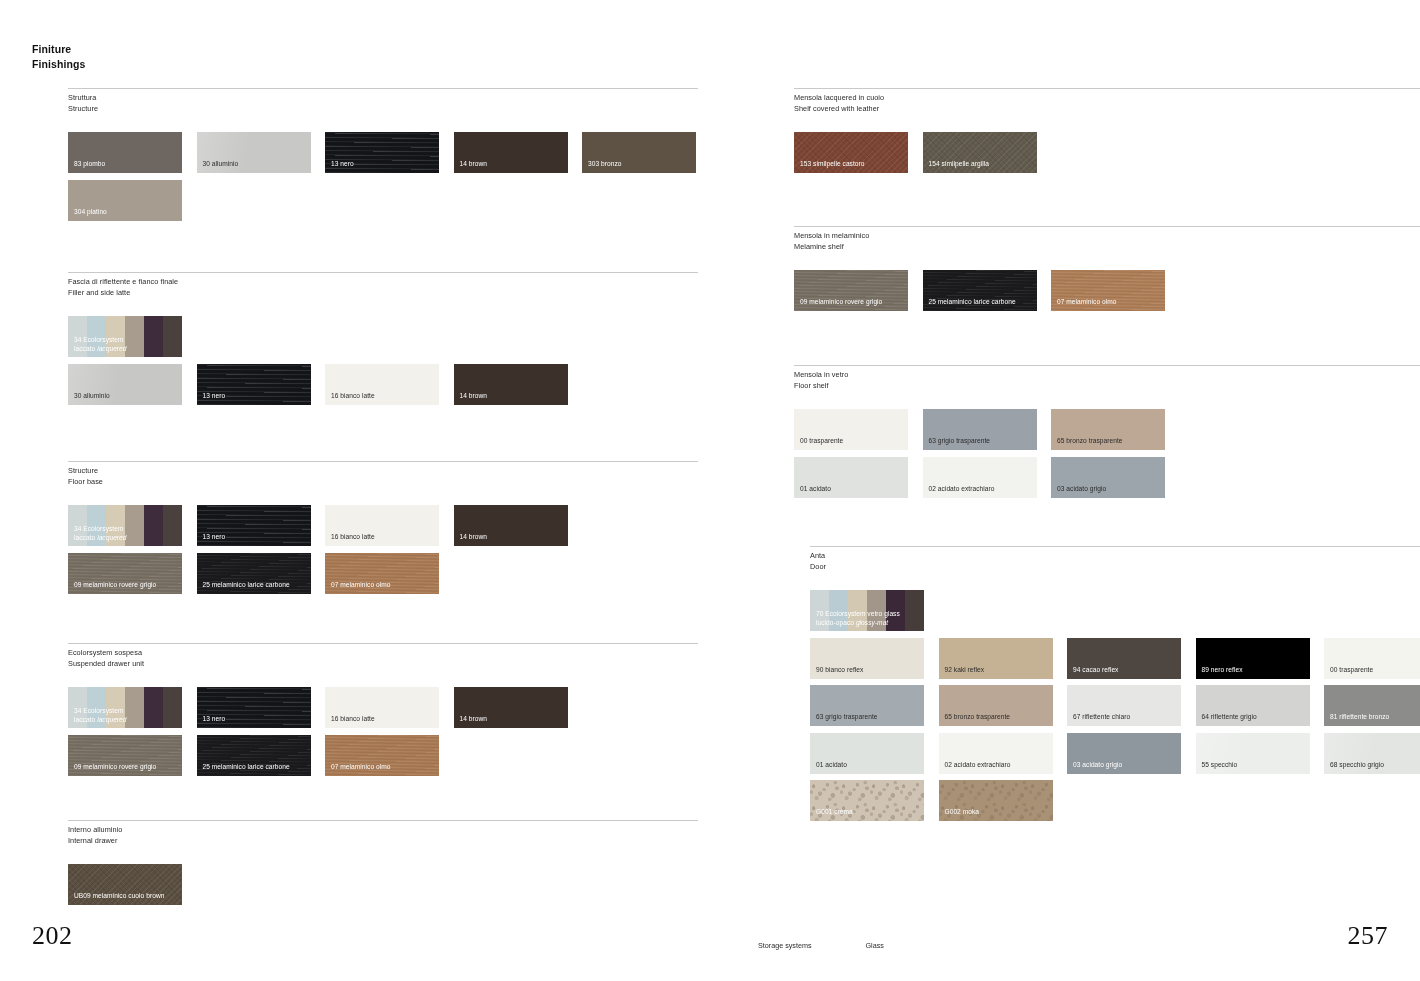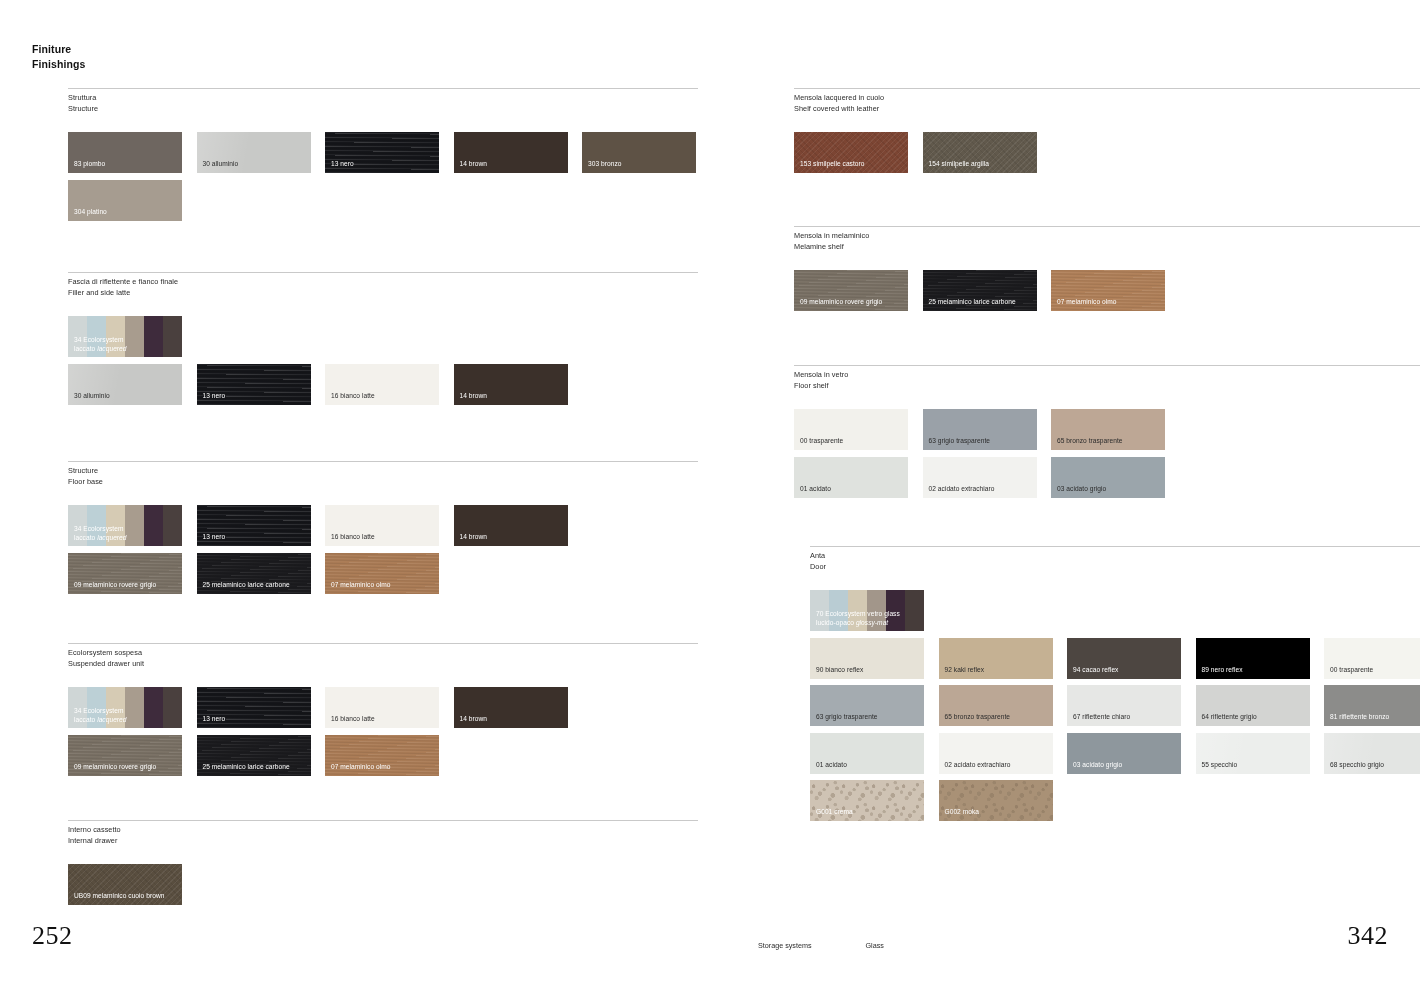--- a/index.html
+++ b/index.html
@@ -302,33 +302,33 @@
           <div class="swatch brd" style="left:257px">
             <div class="fill" style="background:#ab7c56"></div>
             <div class="wood"></div>
             <div class="lbl light">07 melaminico olmo</div>
           </div>
         </div>
       </div>
       <div class="section" style="left:32px;top:820px;width:630px;height:91.5px">
         <div class="rule" style="width:630px"></div>
         <div class="sec-head">
-          <div>Interno cassetto</div>
+          <div>Interno alluminio</div>
           <div>Internal drawer</div>
         </div>
         <div class="sw-row" style="top:44px;height:41px;width:630px">
           <div class="swatch brd" style="left:0px">
             <div class="fill" style="background:#594e3f"></div>
             <div class="leather"></div>
             <div class="lbl light">UB09 melaminico cuoio brown</div>
           </div>
         </div>
       </div>
     </div>
-  <div class="folio folio-left">252</div>
+  <div class="folio folio-left">202</div>
 </div>
 
 <div class="page page-right">
   <div id="right-sections">
       <div class="section" style="left:48px;top:88px;width:640px;height:91.5px">
         <div class="rule" style="width:640px"></div>
         <div class="sec-head">
           <div>Mensola lacquered in cuoio</div>
           <div>Shelf covered with leather</div>
         </div>
@@ -501,18 +501,18 @@
             <div class="lbl light">G001 crema</div>
           </div>
           <div class="swatch brd" style="left:128.5px">
             <div class="fill" style="background:#a99176"></div>
             <div class="stone"></div>
             <div class="lbl light">G002 moka</div>
           </div>
         </div>
       </div>
     </div>
-  <div class="folio folio-right">342</div>
+  <div class="folio folio-right">257</div>
 </div>
 
 <div class="footer-meta">
   <span>Storage systems</span><span class="fm-gap"></span><span>Glass</span>
 </div>
 
 </body></html>

